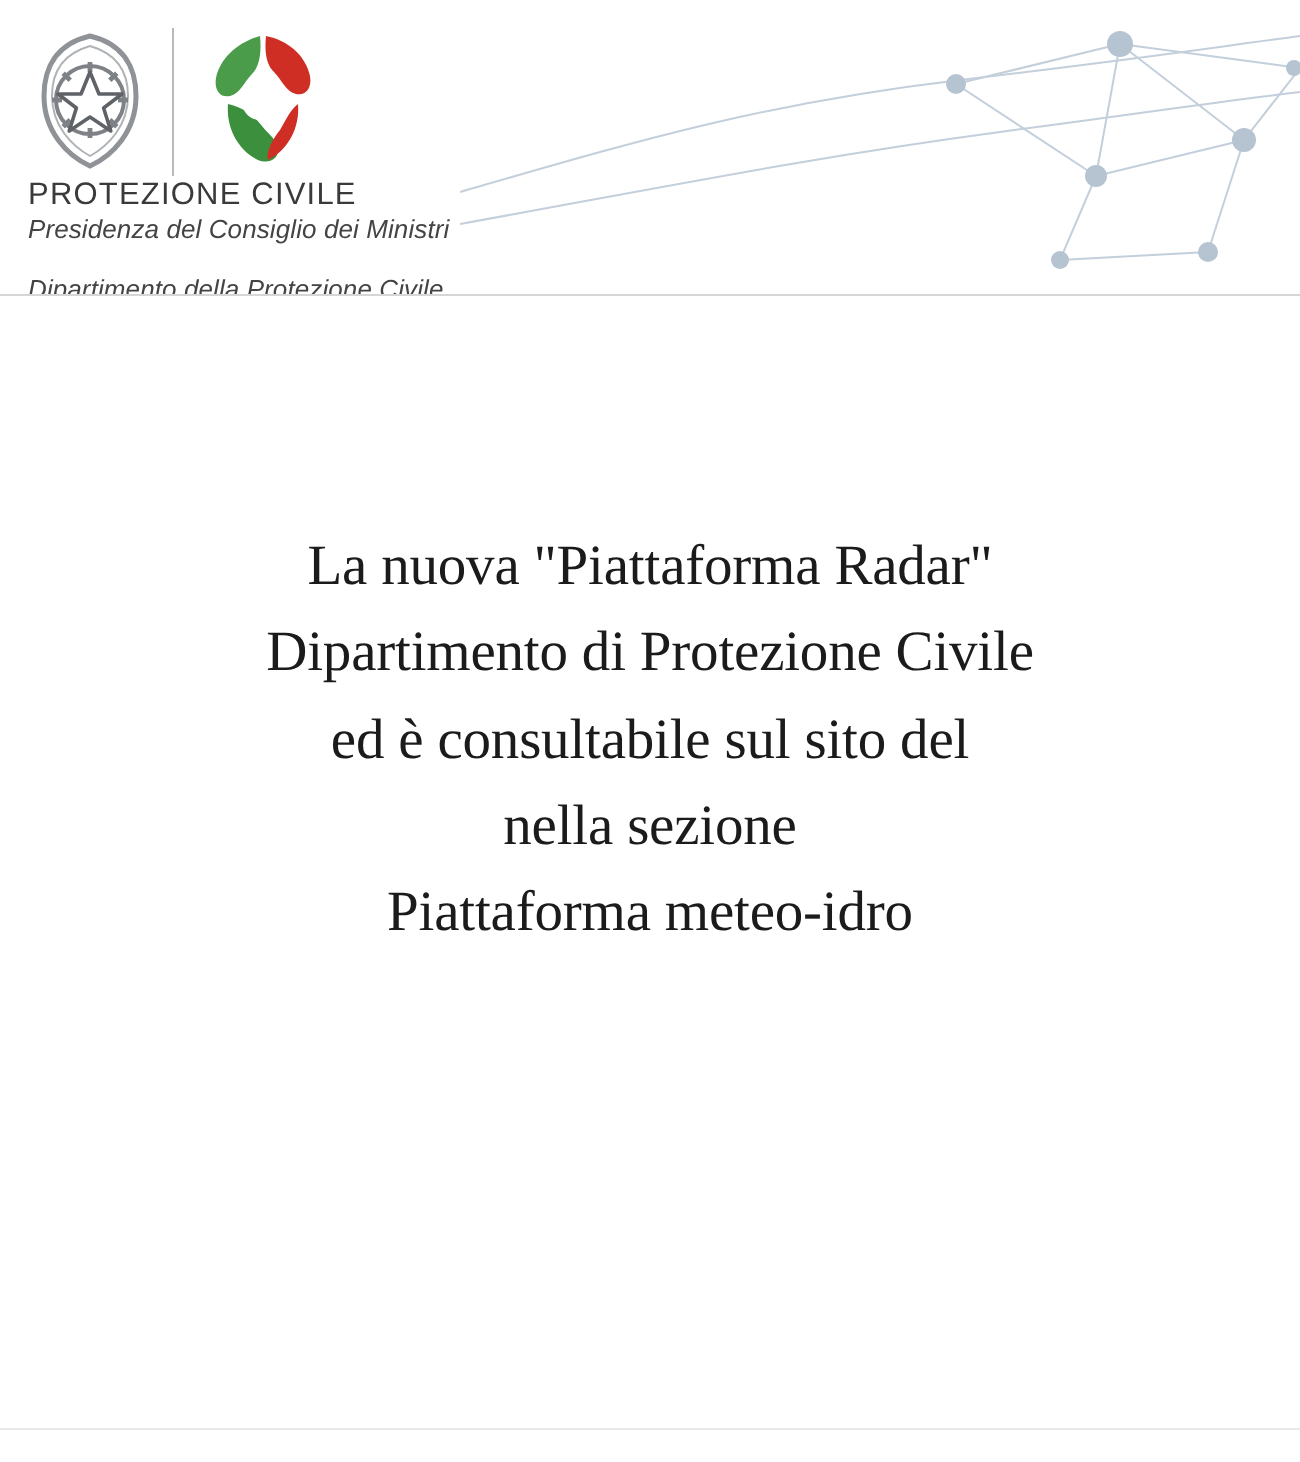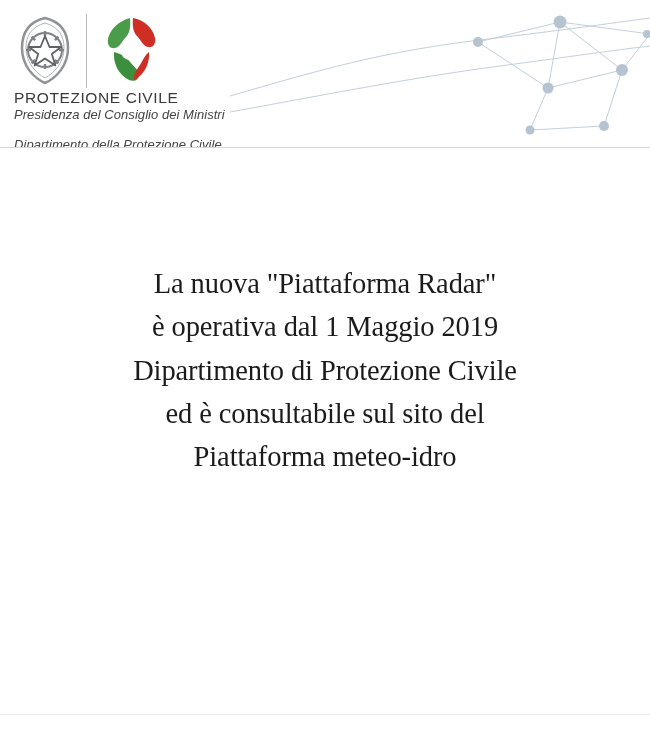--- a/index.html
+++ b/index.html
@@ -200,21 +200,21 @@
       <div class="pc-title">PROTEZIONE CIVILE</div>
       <div class="pc-sub1">Presidenza del Consiglio dei Ministri</div>
       <div class="pc-sub2">Dipartimento della Protezione Civile</div>
     </div>
 
     <div class="header-rule"></div>
   </div>
 
   <div class="message">
     <div class="message-line">La nuova "Piattaforma Radar"</div>
-    <div class="message-line">è operativa dal 1 Maggio 2019</div>
     <div class="message-line">Dipartimento di Protezione Civile</div>
     <div class="message-line">ed è consultabile sul sito del</div>
+    <div class="message-line">nella sezione</div>
     <div class="message-line">Piattaforma meteo-idro</div>
   </div>
 
   <div class="footer-bar"></div>
 
 </div>
 
 </body></html>

